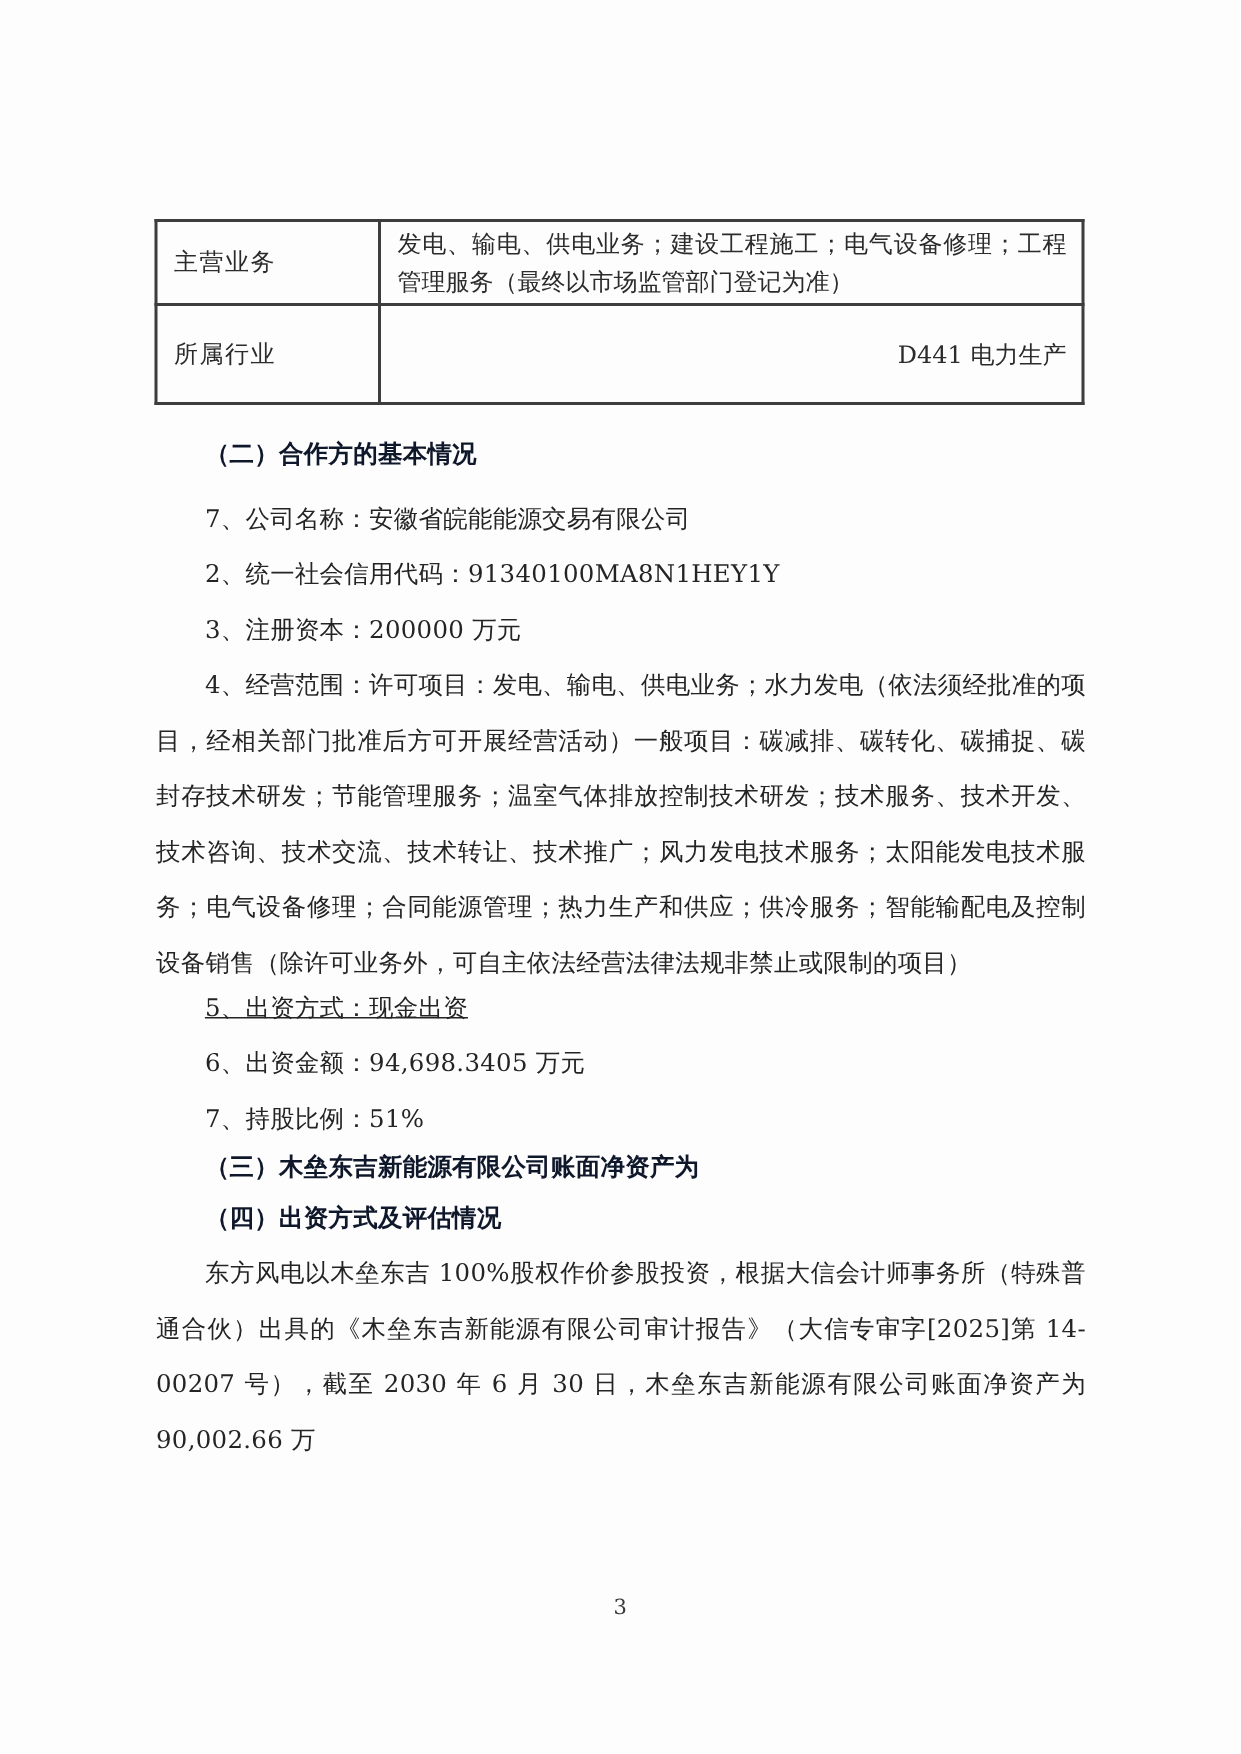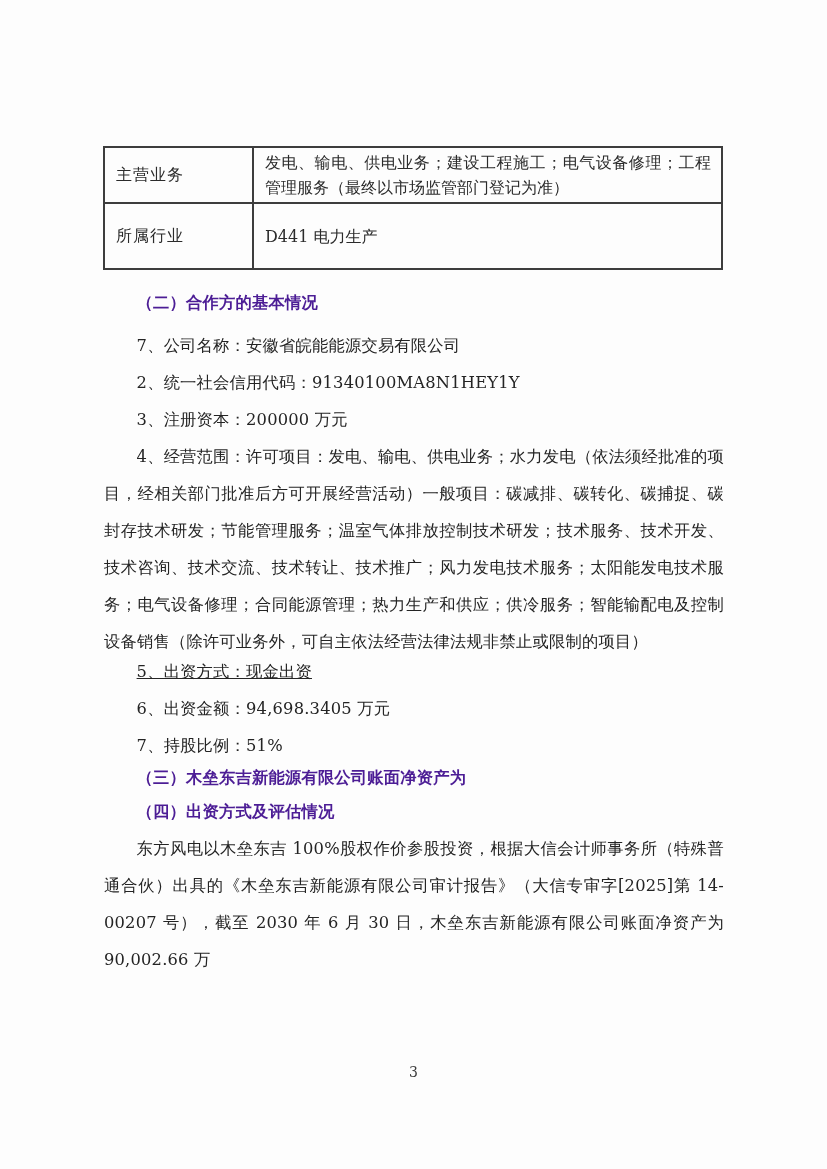--- a/index.html
+++ b/index.html
@@ -36,40 +36,41 @@
   .doc-table tr.row-2 { height: 66px; }
   td.cell-label {
     width: 132px;
     padding: 0 4px 0 11px;
     letter-spacing: 1px;
   }
   td.cell-value {
     width: 446px;
     padding: 2px 10px 2px 11px;
     line-height: 25px;
+    text-align: right;
   }
   tr.row-1 td.cell-value { text-align: justify; }
 
   
   .body-text {
     position: absolute;
     left: 104px;
     top: 284px;
     width: 620px;
     font-size: 16.3px;
     line-height: 37px;
     text-align: justify;
     letter-spacing: 0.2px;
     color: #242424;
   }
   .body-text p {
     margin: 0;
     text-indent: 2em;
   }
-  .heading { font-weight: bold; color: #4c1d95; }
+  .heading { font-weight: bold; color: #0f172a; }
   .heading-2 { margin-bottom: 6px !important; }
   .item-5   { margin-top: -7px !important; text-decoration: underline; }
   .heading-3 { margin-top: -5px !important; }
   .heading-4 { margin-top: -3px !important; }
 
   
   .page-number {
     position: absolute;
     top: 1064px;
     left: 0;

